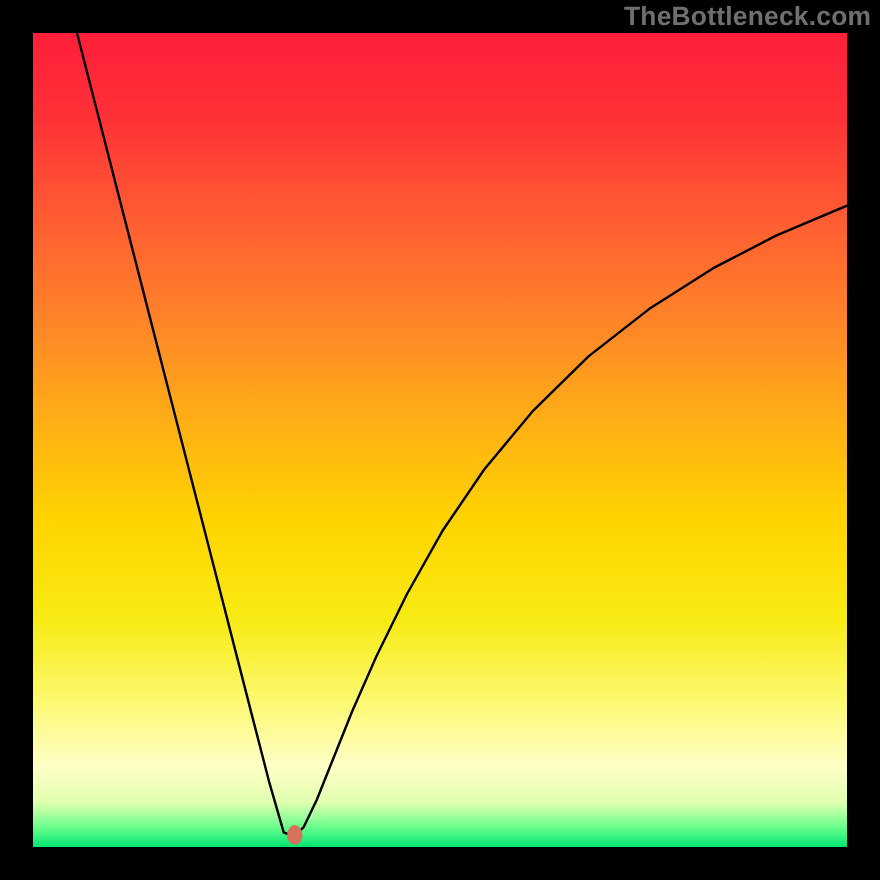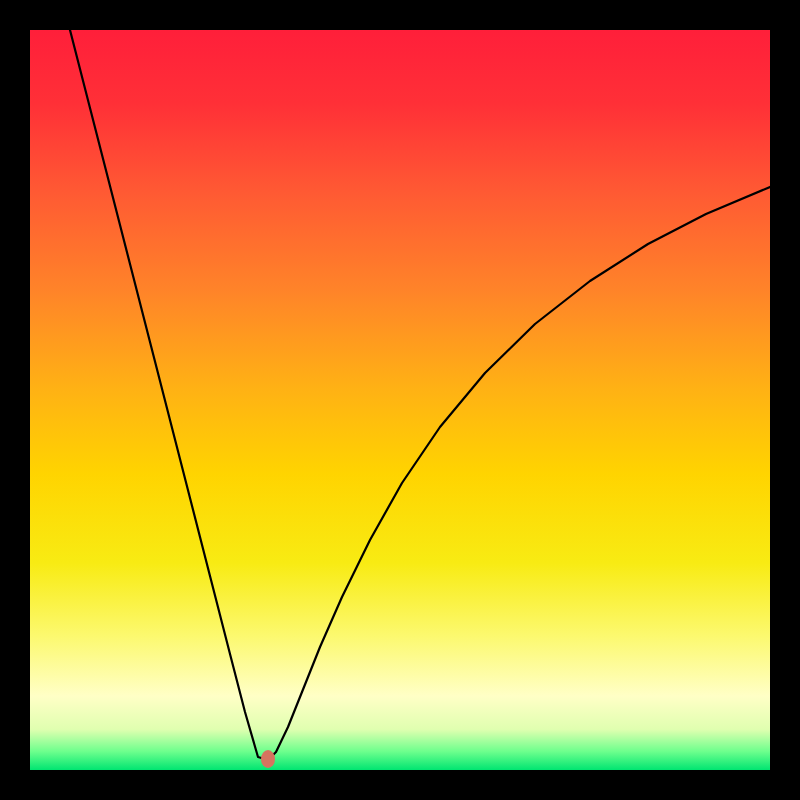--- a/index.html
+++ b/index.html
@@ -35,20 +35,21 @@
     stroke: #000;
     stroke-width: 2.2;
     stroke-linejoin: round;
     stroke-linecap: round;
   }
 </style>
 </head>
 <body>
 
 <div class="frame">
+  <div class="watermark">TheBottleneck.com</div>
   <div class="plot-area">
     <svg id="plot-svg" xmlns="http://www.w3.org/2000/svg" width="740" height="740" viewBox="0 0 740 740">
       <defs>
         <linearGradient id="bg-grad" x1="0" y1="0" x2="0" y2="1">
             <stop offset="0%" stop-color="#ff1f3a"></stop>
             <stop offset="10%" stop-color="#ff3037"></stop>
             <stop offset="22%" stop-color="#ff5a33"></stop>
             <stop offset="35%" stop-color="#ff8329"></stop>
             <stop offset="48%" stop-color="#ffb015"></stop>
             <stop offset="60%" stop-color="#ffd400"></stop>

